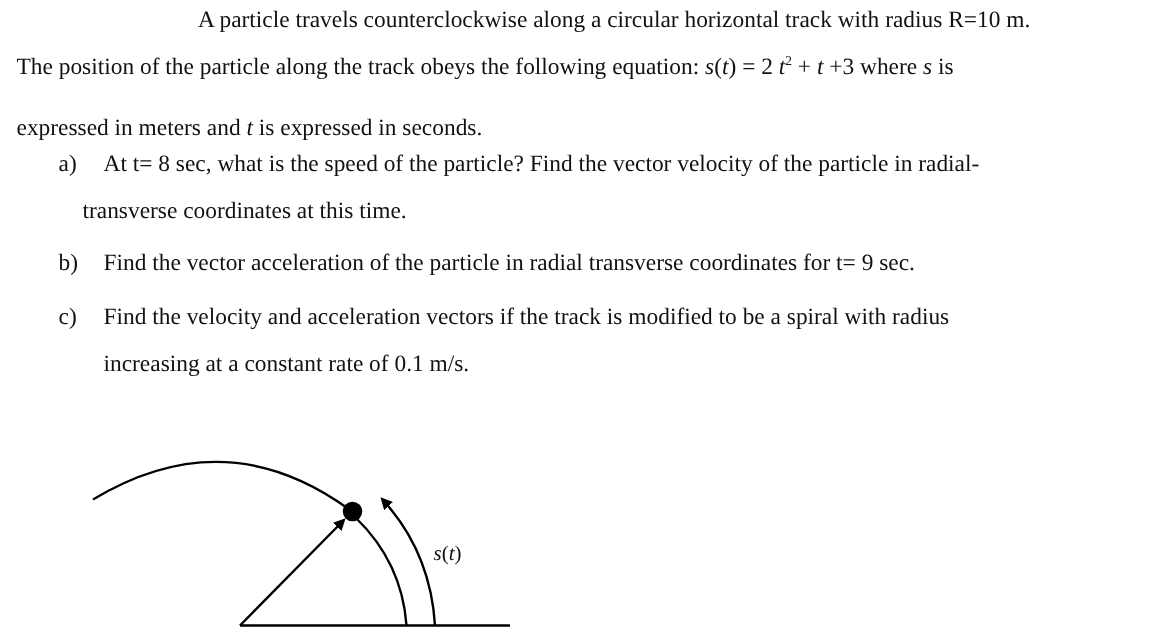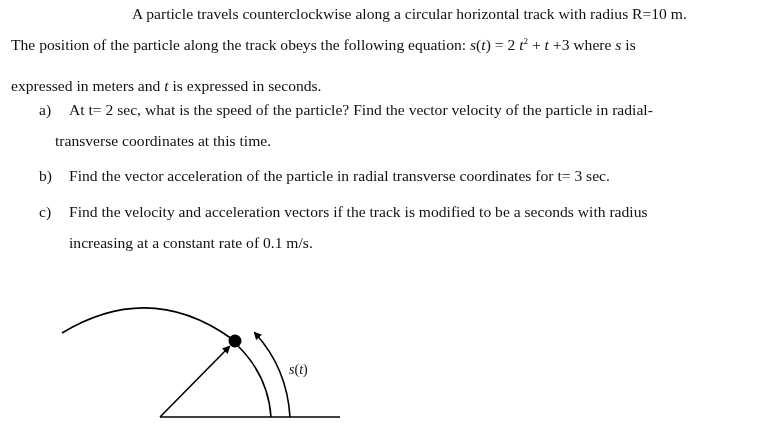--- a/index.html
+++ b/index.html
@@ -26,28 +26,28 @@
 
 <div class="line" style="left:11px; top:35px;text-align:center;">
   <span>The position of the particle along the track obeys the following equation: </span><span class="it">s</span><span>(<span class="it">t</span>)</span><span> = 2 </span><span class="it">t</span><sup>2</sup><span> + </span><span class="it">t</span><span> +3 where </span><span class="it">s</span><span> is</span>
 </div>
 
 <div class="line" style="left:11px; top:66px;margin-top:10px;">
   <span>expressed in meters and </span><span class="it">t</span><span> is expressed in seconds.</span>
 </div>
 
 <div class="line" style="left:39px; top:100px;">a)</div>
-<div class="line" style="left:69px; top:100px;">At t= 2 sec, what is the speed of the particle?  Find the vector velocity of the particle in radial-</div>
+<div class="line" style="left:69px; top:100px;">At t= 8 sec, what is the speed of the particle?  Find the vector velocity of the particle in radial-</div>
 <div class="line" style="left:55px; top:131px;font-family:Liberation Serif, serif;">transverse coordinates at this time.</div>
 
 <div class="line" style="left:39px; top:166px;">b)</div>
-<div class="line" style="left:69px; top:166px;">Find the vector acceleration of the particle in radial transverse coordinates for t= 3 sec.</div>
+<div class="line" style="left:69px; top:166px;">Find the vector acceleration of the particle in radial transverse coordinates for t= 9 sec.</div>
 
 <div class="line" style="left:39px; top:202px;">c)</div>
-<div class="line" style="left:69px; top:202px;">Find the velocity and acceleration vectors if the track is modified to be a seconds with radius</div>
+<div class="line" style="left:69px; top:202px;">Find the velocity and acceleration vectors if the track is modified to be a spiral with radius</div>
 <div class="line" style="left:69px; top:233px;text-align:center;">increasing at a constant rate of 0.1 m/s.</div>
 
 <svg class="diagram" width="768" height="423" viewBox="0 0 768 423">
   <defs>
     <marker id="arrowhead" markerWidth="8" markerHeight="8" refX="6" refY="4" orient="auto" markerUnits="userSpaceOnUse">
       <path d="M0,0 L8,4 L0,8 Z" fill="#000"></path>
     </marker>
   </defs>
 
   <line x1="160" y1="417" x2="340" y2="417" stroke="#000" stroke-width="1.6"></line>

